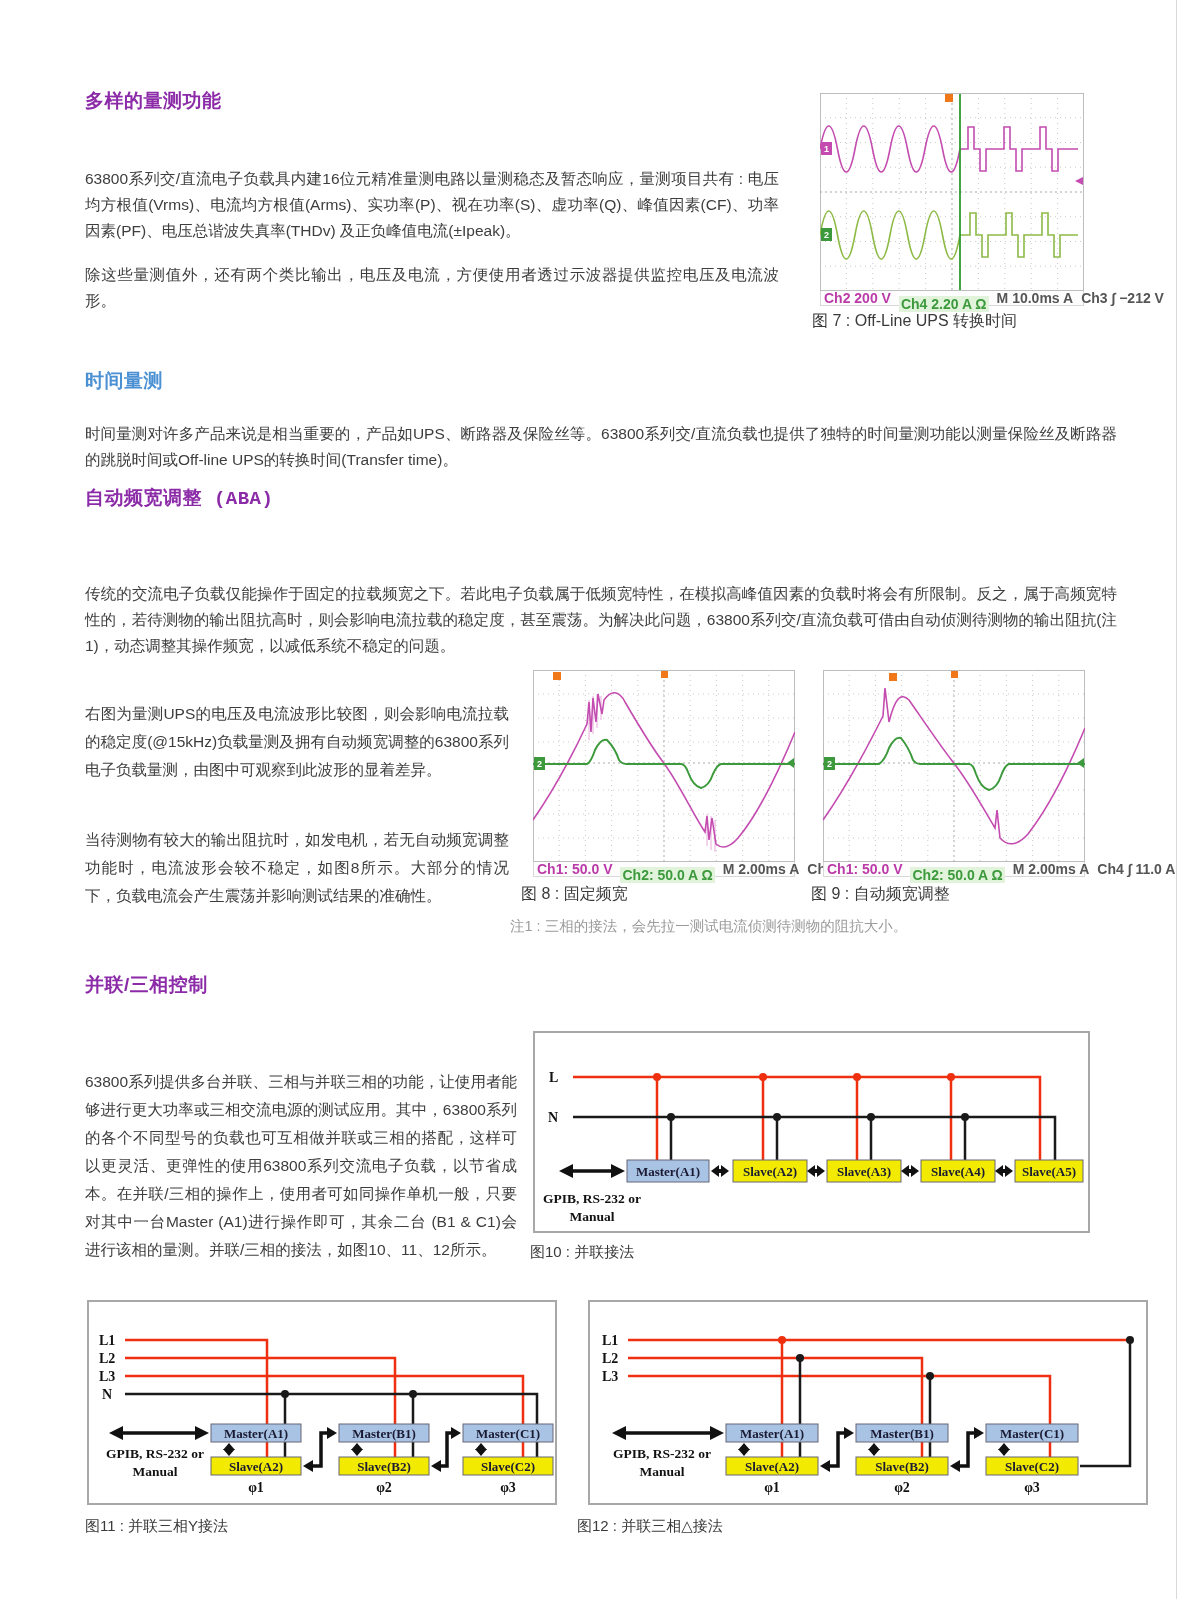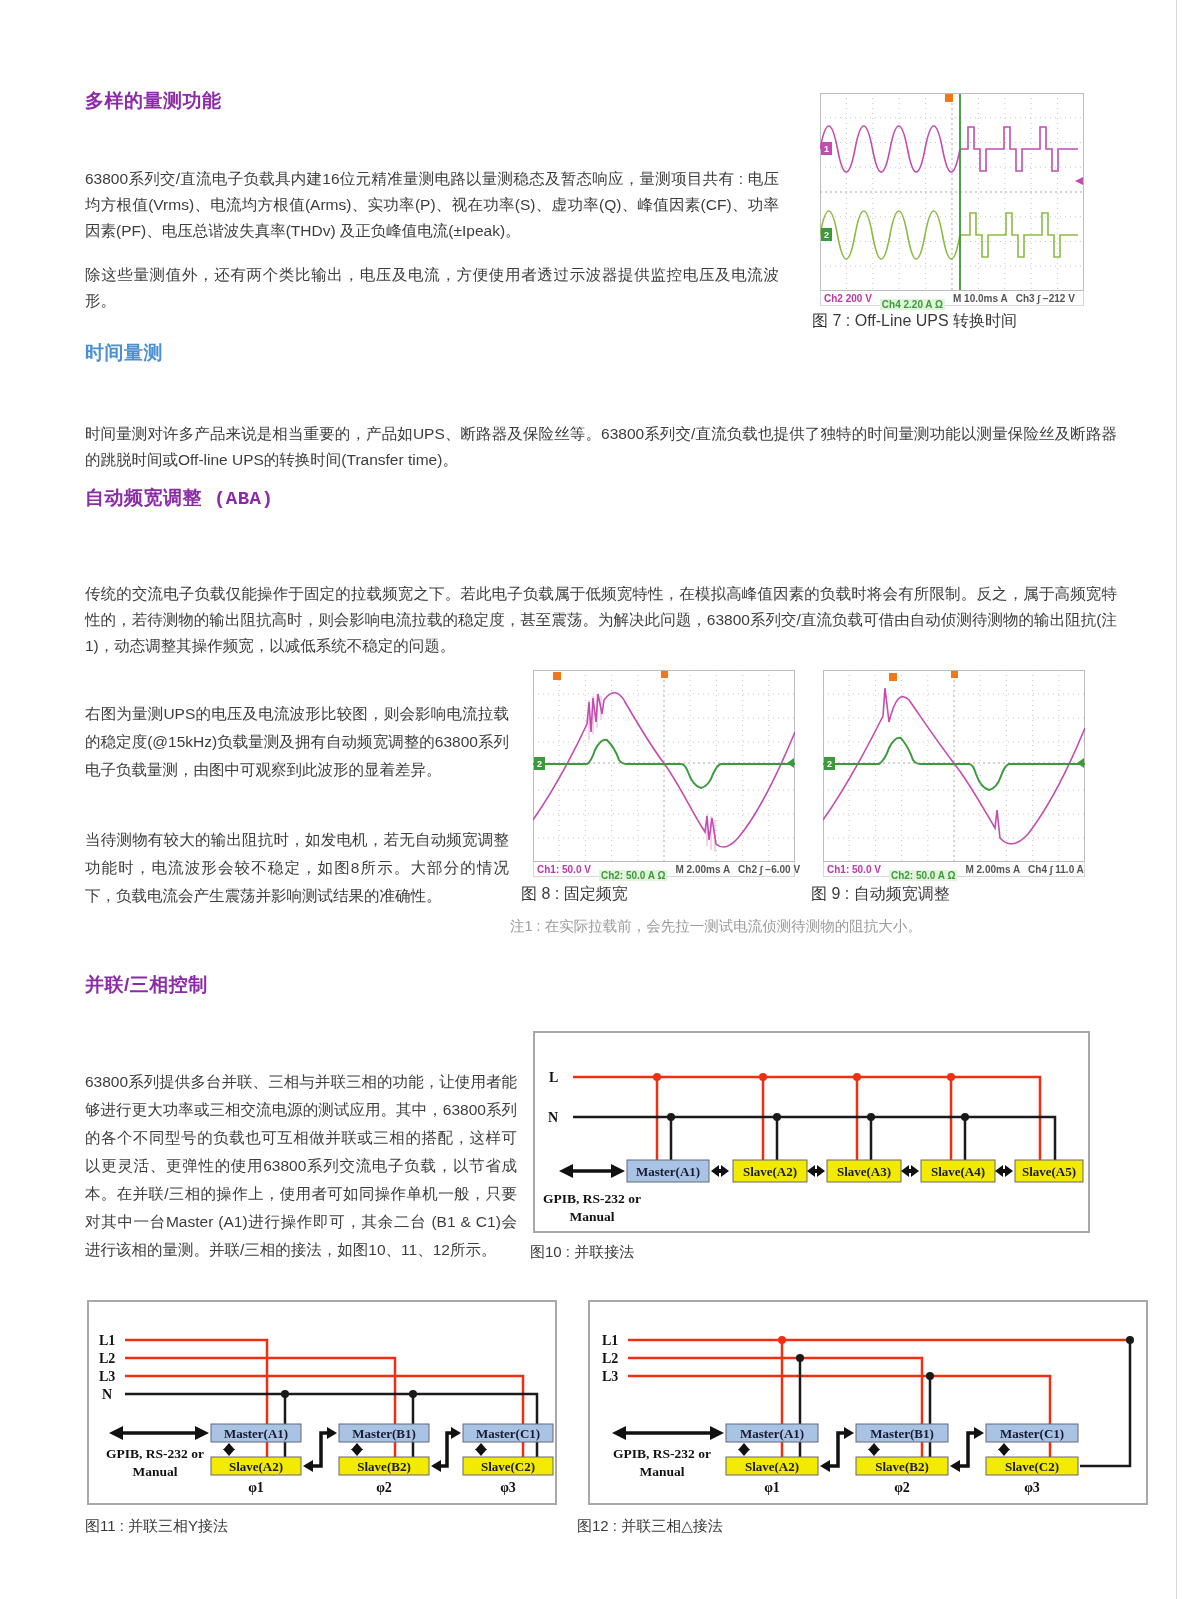--- a/index.html
+++ b/index.html
@@ -4,32 +4,32 @@
 <style>
   html,body{margin:0;padding:0;}
   body{
     width:1199px;height:1599px;position:relative;background:#ffffff;
     font-family:"Liberation Sans","DejaVu Sans",sans-serif;
     overflow:hidden;
   }
   .abs{position:absolute;}
   .heading{font-size:19px;font-weight:bold;letter-spacing:0.5px;}
   .h-purple{color:var(--purple);}
-  .h-blue{color:var(--blue);}
+  .h-blue{color:var(--blue);margin-top:28px;}
   .para{font-size:15.5px;line-height:26px;color:var(--body);text-align:justify;margin-top:40px;}
   .para.wide{line-height:28px;}
   .caption{font-size:16px;color:var(--caption);}
   .caption.small{font-size:15px;}
   .note{font-size:14.5px;color:var(--note);}
   
   .scope{position:absolute;background:#fff;}
   .scope svg{display:block;background:#fff;}
   .scope-bar{
     display:flex;align-items:center;gap:8px;height:14px;
-    font-size:10px;font-weight:bold;padding:0 3px;white-space:nowrap;
+    font-size:14px;font-weight:bold;padding:0 3px;white-space:nowrap;
     border:1px solid #d8d8d8;border-top:none;background:#fdfdfd;
   }
   .sb-m{color:var(--magenta);}
   .sb-g{color:var(--green);background:#e2f3dc;padding:0 2px;margin-top:12px;}
   .sb-d{color:#555;}
   
   .diag{position:absolute;background:#fff;border:2px solid #a8a8a8;}
   .diag svg{display:block;}
   .dg-bus{font-family:"Liberation Serif","DejaVu Serif",serif;font-weight:bold;font-size:14px;}
   .dg-box{font-family:"Liberation Serif","DejaVu Serif",serif;font-weight:bold;font-size:13px;fill:#1a1a33;}
@@ -151,21 +151,21 @@
   </svg>
   <div class="scope-bar">
     <span class="sb-m">Ch1: 50.0 V</span>
     <span class="sb-g">Ch2: 50.0 A Ω</span>
     <span class="sb-d">M 2.00ms  A</span>
     <span class="sb-d">Ch4 ∫ 11.0 A</span>
   </div>
 </div>
 <div class="abs caption" style="left:811px;top:884px;">图 9 : 自动频宽调整</div>
 
-<div class="abs note" style="left:510px;top:917px;width:640px;">注1 : 在实际拉载前，会先拉一测试电流侦测待测物的阻抗大小。</div>
+<div class="abs note" style="left:510px;top:917px;width:640px;">注1 : 三相的接法，会先拉一测试电流侦测待测物的阻抗大小。</div>
 
 <div class="abs heading h-purple" style="left:85px;top:972px;">并联/三相控制</div>
 <div class="abs para wide" style="left:85px;top:1028px;width:432px;">63800系列提供多台并联、三相与并联三相的功能，让使用者能够进行更大功率或三相交流电源的测试应用。其中，63800系列的各个不同型号的负载也可互相做并联或三相的搭配，这样可以更灵活、更弹性的使用63800系列交流电子负载，以节省成本。在并联/三相的操作上，使用者可如同操作单机一般，只要对其中一台Master (A1)进行操作即可，其余二台 (B1 &amp; C1)会进行该相的量测。并联/三相的接法，如图10、11、12所示。</div>
 
 <div class="diag" style="left:533px;top:1031px;width:553px;height:198px;">
   <svg viewBox="0 0 553 198" width="553" height="198">
 
     <text class="dg-bus" x="14" y="49" fill="#111">L</text>
     <path d="M38,44 H505 V127" stroke="#ee2f10" stroke-width="2.5" fill="none"></path>
     <path d="M122,44 V127 M228,44 V127 M322,44 V127 M416,44 V127" stroke="#ee2f10" stroke-width="2.5" fill="none"></path>

